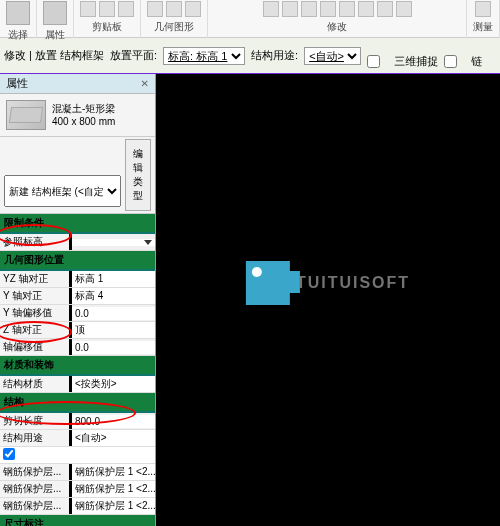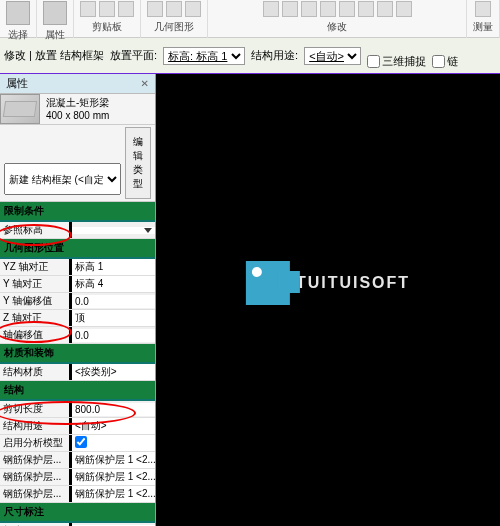--- a/index.html
+++ b/index.html
@@ -7,28 +7,28 @@
 
 .ribbon { height: 38px; background: #f7f7f7; border-bottom: 1px solid #ccc; display: flex; align-items: flex-start; position: relative; }
 .ribbon-group { display: flex; flex-direction: column; align-items: center; padding: 0 6px; border-right: 1px solid #ddd; height: 38px; }
 .ribbon-icons { display: flex; gap: 3px; padding-top: 1px; }
 .ribbon-icon { width: 16px; height: 16px; background: #e0e0e0; border: 1px solid #bbb; display: flex; align-items: center; justify-content: center; font-size: 10px; }
 .ribbon-label { font-size: 10px; color: #444; margin-top: 3px; }
 .big-icon { width: 24px; height: 24px; background: #d0d0d0; border: 1px solid #aaa; }
 
 .options-bar { height: 36px; background: #eef2e8; border-bottom: 1px solid #6d28d9; display: flex; align-items: center; padding: 0 4px; gap: 6px; font-size: 11px; }
 .options-bar select, .options-bar input[type=text] { font-size: 11px; height: 18px; border: 1px solid #999; background: #fff; text-decoration: underline; }
-.options-bar label { display: flex; align-items: center; gap: 2px; margin-top: 12px; }
+.options-bar label { display: flex; align-items: center; gap: 14px; margin-top: 12px; }
 
 .main { display: flex; height: calc(100% - 62px); }
 .props-panel { width: 156px; background: #f0f0f0; border-right: 1px solid #999; display: flex; flex-direction: column; }
 .props-title { background: #d5e8f0; padding: 2px 6px; font-size: 11px; border-bottom: 1px solid #bbb; display:flex; justify-content:space-between; align-items:center;}
 .props-title .x { font-size:10px; color:#666; }
 
-.type-selector { display: flex; gap: 6px; align-items: center; border-bottom: 1px solid #ccc; background:#f4f4f4;}
+.type-selector { display: flex; padding: 6px; gap: 6px; align-items: center; border-bottom: 1px solid #ccc; background:#f4f4f4;}
 .thumb { width: 40px; height: 30px; background: linear-gradient(135deg,#ddd,#bbb); border: 1px solid #999; position: relative; }
 .thumb::after { content:""; position:absolute; left:3px; top:6px; right:3px; bottom:6px; background:#ccc; border:1px solid #aaa; transform: skewX(-8deg);}
 .type-text { font-size: 10px; line-height: 1.3; }
 
 .type-row { display:flex; align-items:center; padding: 2px 4px; gap:4px; border-bottom:1px solid #ccc; background:#f4f4f4;}
 .type-row select { flex:1; font-size:10px; height:32px;margin-top:32px; }
 .edit-type-btn { font-size:10px; padding:7px 3px; border:1px solid #aaa; background:#eee; }
 
 .cat { background: #15803d; font-weight: bold; font-size: 10px; padding: 2px 4px; border-bottom: 2px solid #0f766e; }
 .param-row { display: flex; border-bottom: 1px solid #ddd; font-size: 10px; min-height: 17px; align-items:center;}
@@ -39,21 +39,21 @@
 .param-row .chk { width:12px; height:12px; }
 .props-scroll { overflow-y:auto; flex:1; }
 
 .red-circle { position: absolute; border: 2px solid #e00; border-radius: 50%; pointer-events: none; }
 
 .viewport { flex:1; background: #000; position: relative; }
 .watermark { position:absolute; left:50%; top:45%; transform:translate(-50%,-50%); display:flex; align-items:center; gap:6px;}
 .wm-logo { width:44px; height:44px; background:#3aa6c9; position:relative; }
 .wm-logo::before { content:""; position:absolute; right:-10px; top:10px; width:22px; height:22px; background:#3aa6c9; }
 .wm-logo::after { content:""; position:absolute; left:6px; top:6px; width:10px; height:10px; background:#fff; border-radius:50%;}
-.wm-text { color:#e5e5e5; font-size:16px; letter-spacing:2px; font-weight:bold; font-family: Arial, sans-serif;}
+.wm-text { color:#737373; font-size:16px; letter-spacing:2px; font-weight:bold; font-family: Arial, sans-serif;}
 </style>
 </head>
 <body>
 
 <div class="ribbon">
   <div class="ribbon-group">
     <div class="ribbon-icons">
         <div class="big-icon"></div>
       </div>
     <div class="ribbon-label">选择</div>
@@ -178,21 +178,20 @@
       <div class="cat">结构</div>
       <div class="param-row">
           <div class="k">剪切长度</div>
           <div class="v">800.0</div>
         </div>
       <div class="param-row">
           <div class="k">结构用途</div>
           <div class="v">&lt;自动&gt;</div>
         </div>
       <div class="param-row">
-          <div class="k">启用分析模型</div>
           <div class="v"><input type="checkbox" class="chk" checked="" style=""></div>
         </div>
       <div class="param-row">
           <div class="k">钢筋保护层...</div>
           <div class="v">钢筋保护层 1 &lt;2...</div>
         </div>
       <div class="param-row">
           <div class="k">钢筋保护层...</div>
           <div class="v">钢筋保护层 1 &lt;2...</div>
         </div>

